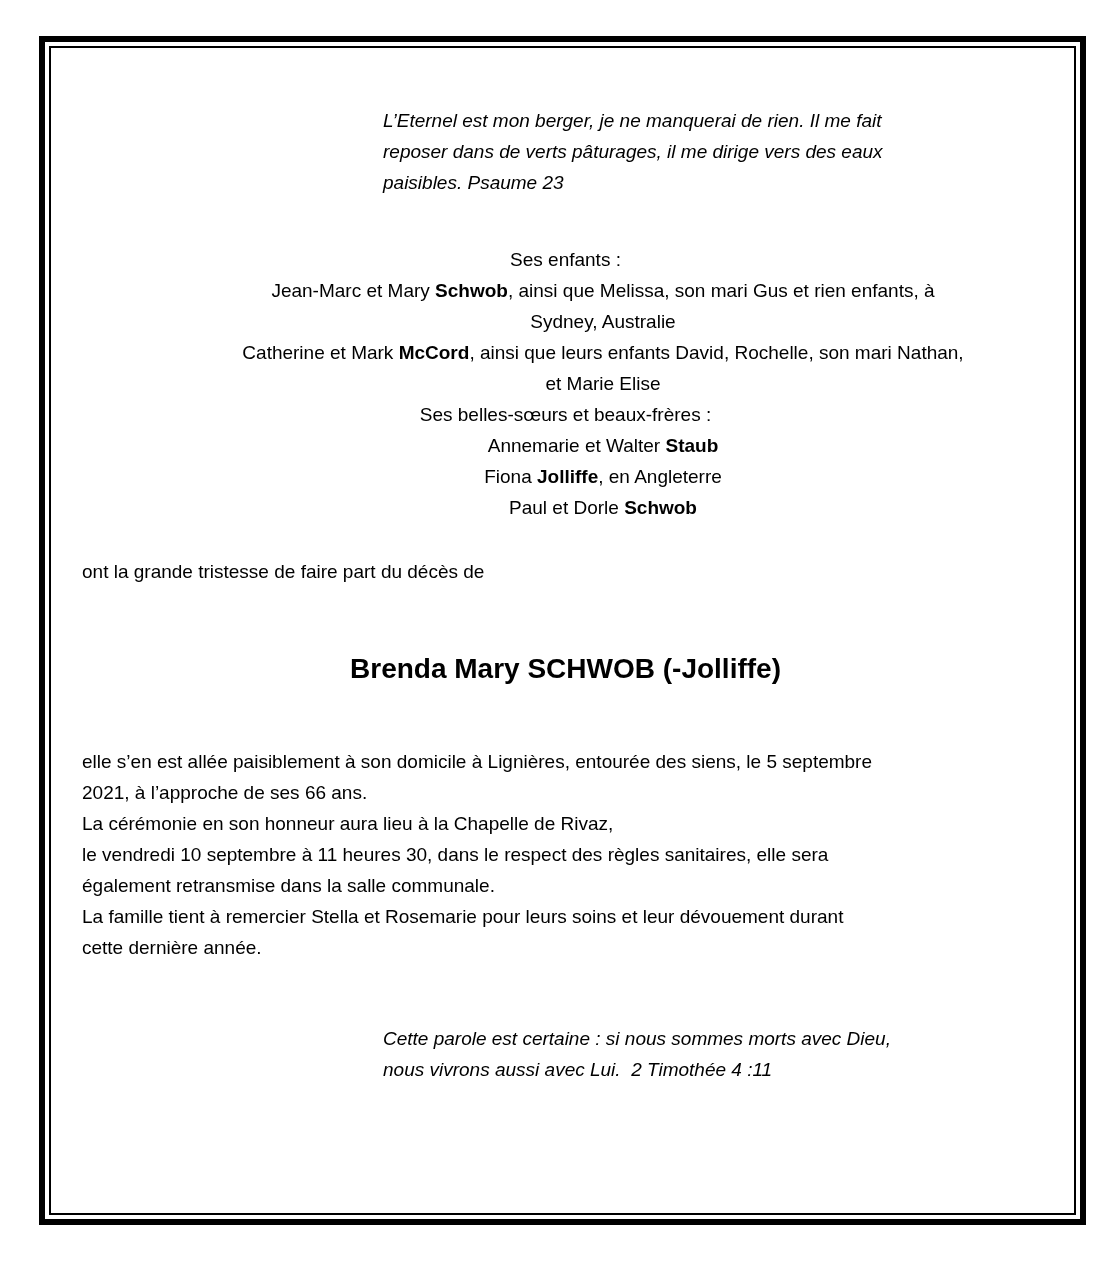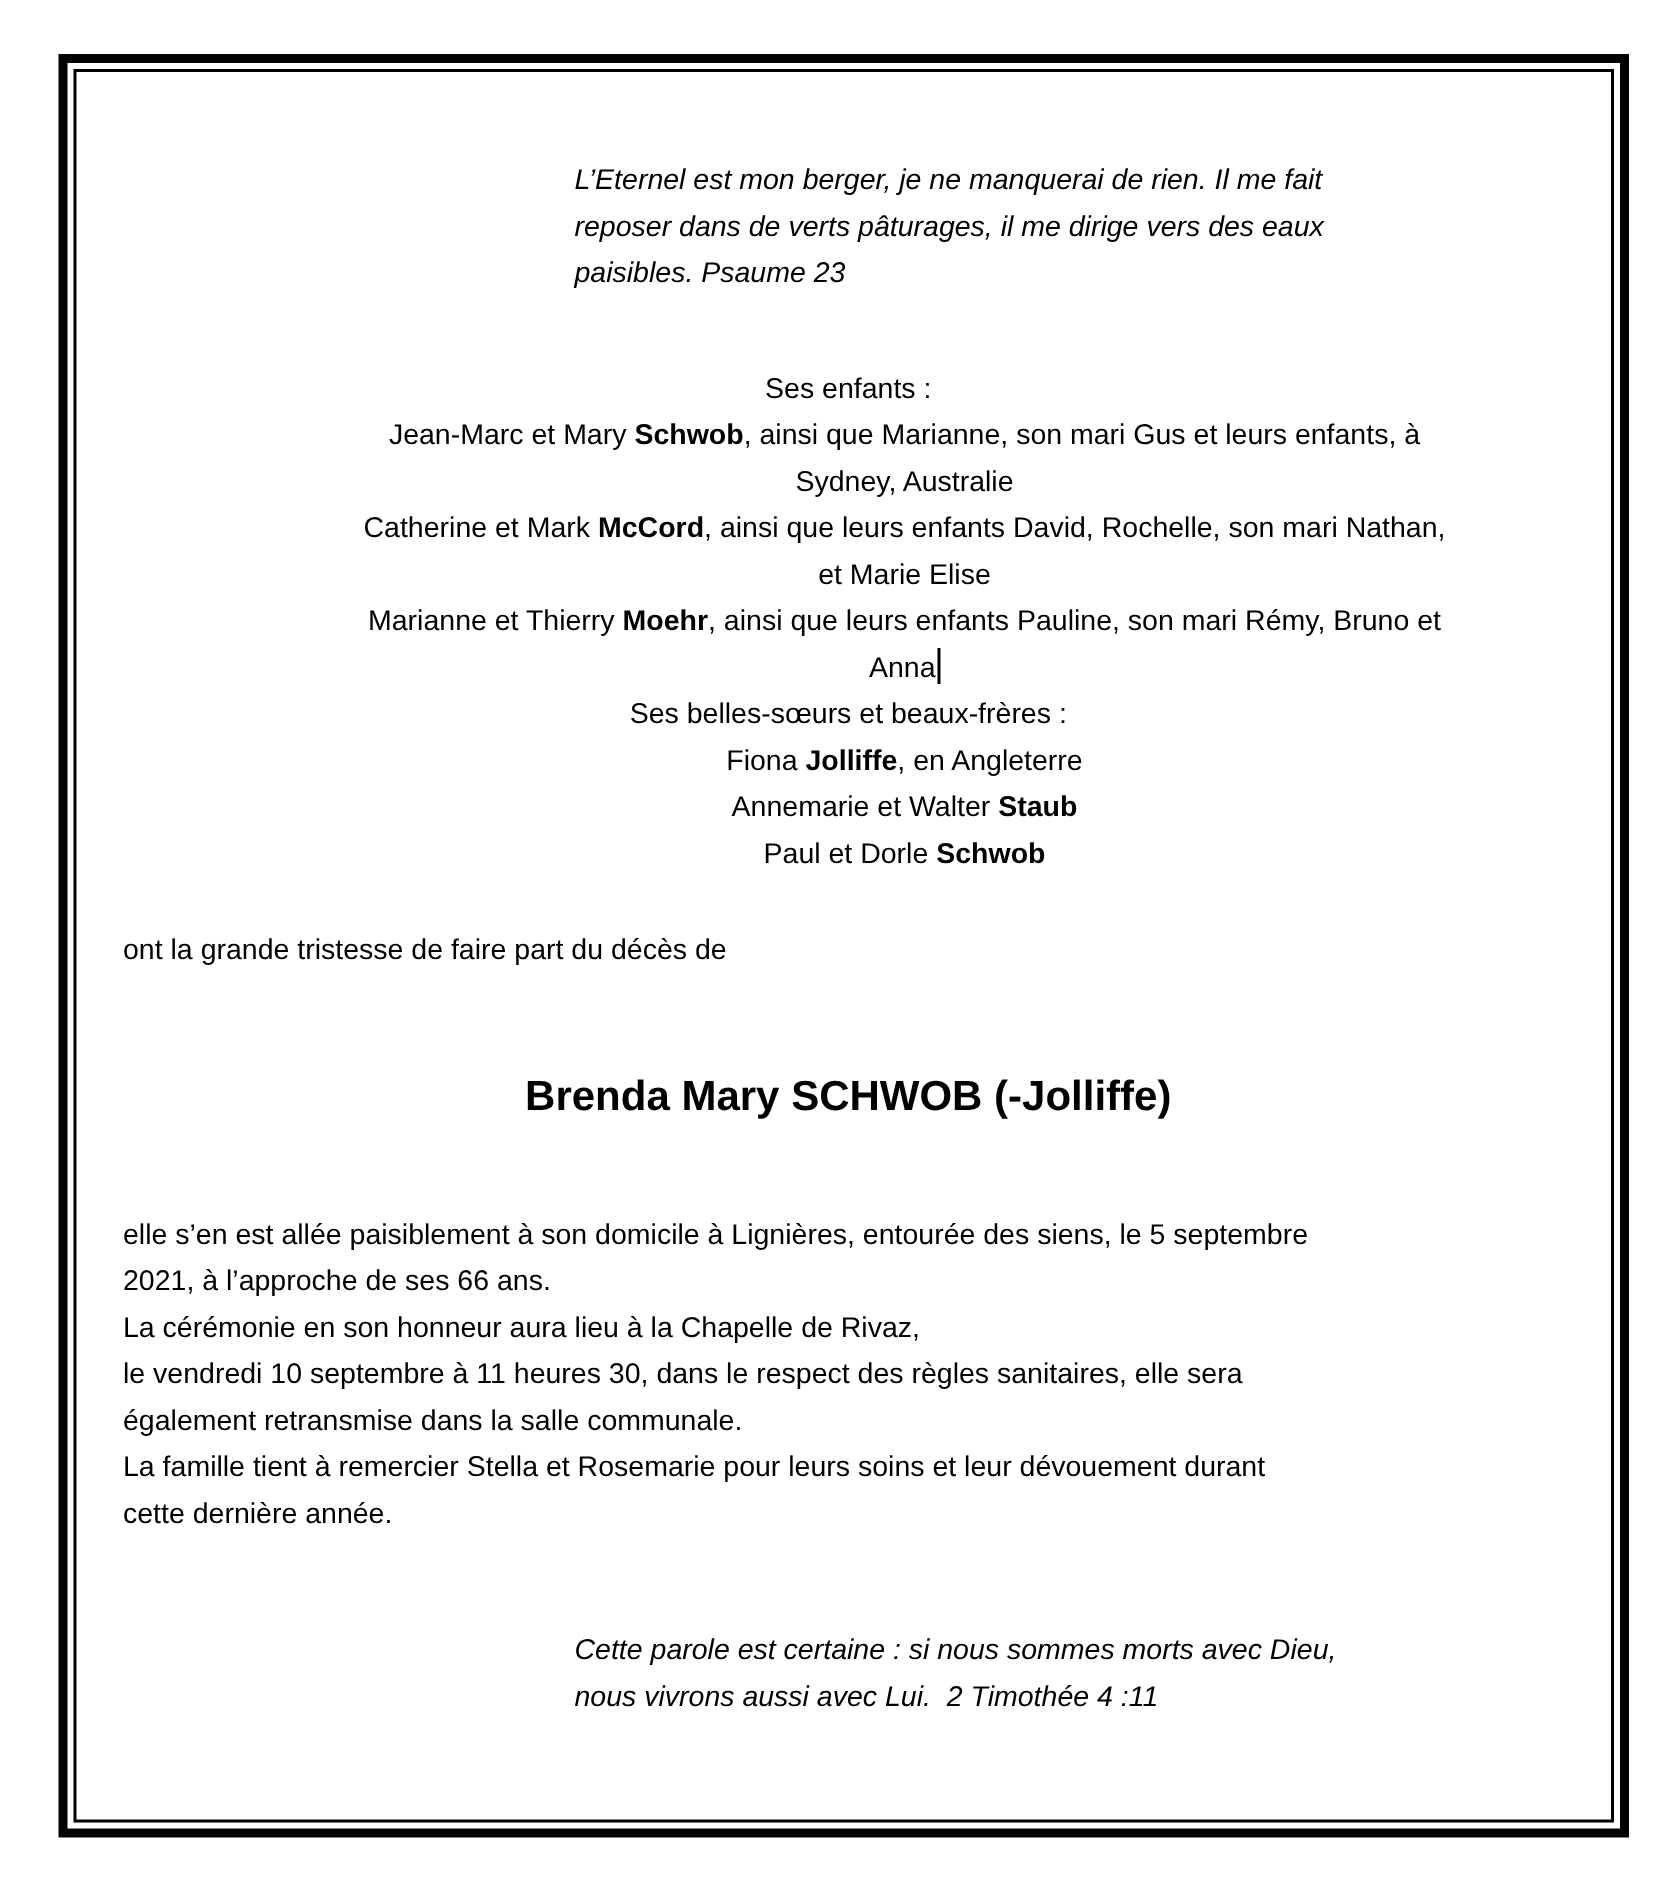--- a/index.html
+++ b/index.html
@@ -76,41 +76,37 @@
         <div class="opening-quote italic">
           <div class="line">L’Eternel est mon berger, je ne manquerai de rien. Il me fait</div>
           <div class="line">reposer dans de verts pâturages, il me dirige vers des eaux</div>
           <div class="line">paisibles. Psaume 23</div>
         </div>
 
         <div class="children-section">
           <div class="line">Ses enfants :</div>
 
           <div class="entry">
-            <div class="line"><span>Jean-Marc et Mary </span><span class="b">Schwob</span><span>, ainsi que Marianne, son mari Gus et leurs enfants, à</span></div>
+            <div class="line"><span>Jean-Marc et Mary </span><span class="b">Schwob</span><span>, ainsi que Melissa, son mari Gus et rien enfants, à</span></div>
             <div class="line">Sydney, Australie</div>
           </div>
 
           <div class="entry">
             <div class="line"><span>Catherine et Mark </span><span class="b">McCord</span><span>, ainsi que leurs enfants David, Rochelle, son mari Nathan,</span></div>
             <div class="line">et Marie Elise</div>
           </div>
 
-          <div class="entry">
-            <div class="line"><span>Marianne et Thierry </span><span class="b">Moehr</span><span>, ainsi que leurs enfants Pauline, son mari Rémy, Bruno et</span></div>
-            <div class="line"><span>Anna</span><span class="caret"></span></div>
-          </div>
 
           <div class="line">Ses belles-sœurs et beaux-frères :</div>
 
           <div class="entry">
-            <div class="line"><span>Fiona </span><span class="b">Jolliffe</span><span>, en Angleterre</span></div>
+            <div class="line"><span>Annemarie et Walter </span><span class="b">Staub</span><span></span></div>
           </div>
           <div class="entry">
-            <div class="line"><span>Annemarie et Walter </span><span class="b">Staub</span><span></span></div>
+            <div class="line"><span>Fiona </span><span class="b">Jolliffe</span><span>, en Angleterre</span></div>
           </div>
           <div class="entry">
             <div class="line"><span>Paul et Dorle </span><span class="b">Schwob</span><span></span></div>
           </div>
         </div>
 
         <div class="line intro-line">ont la grande tristesse de faire part du décès de</div>
 
         <div class="name-title">Brenda Mary SCHWOB (-Jolliffe)</div>
 

